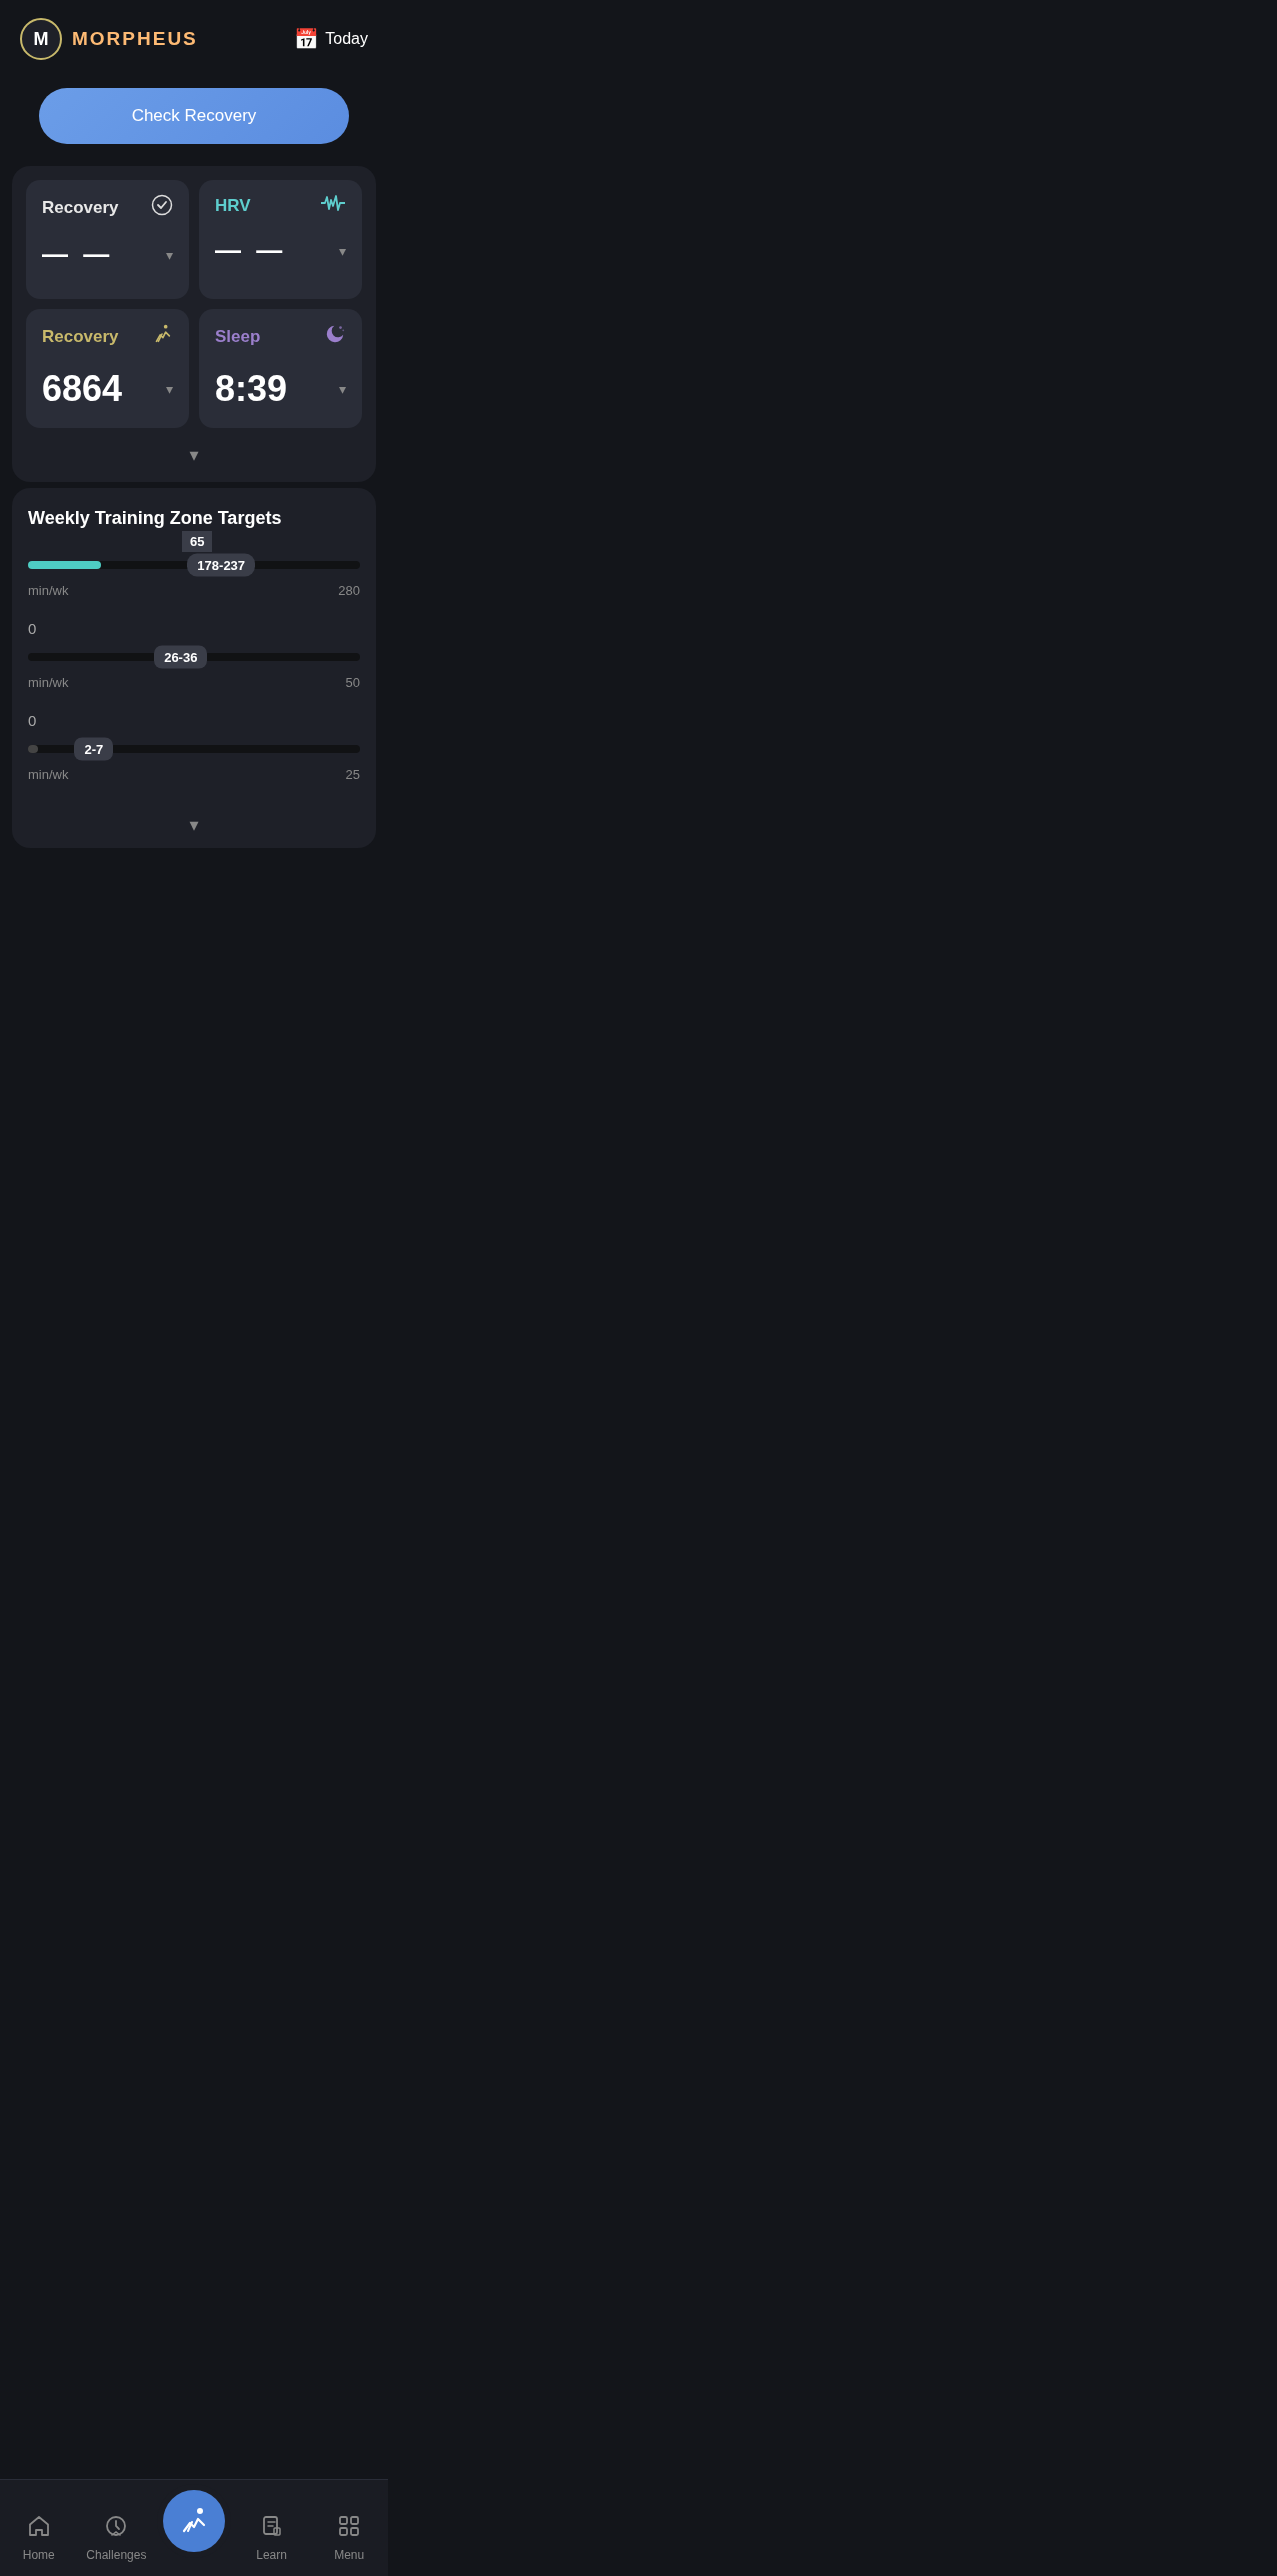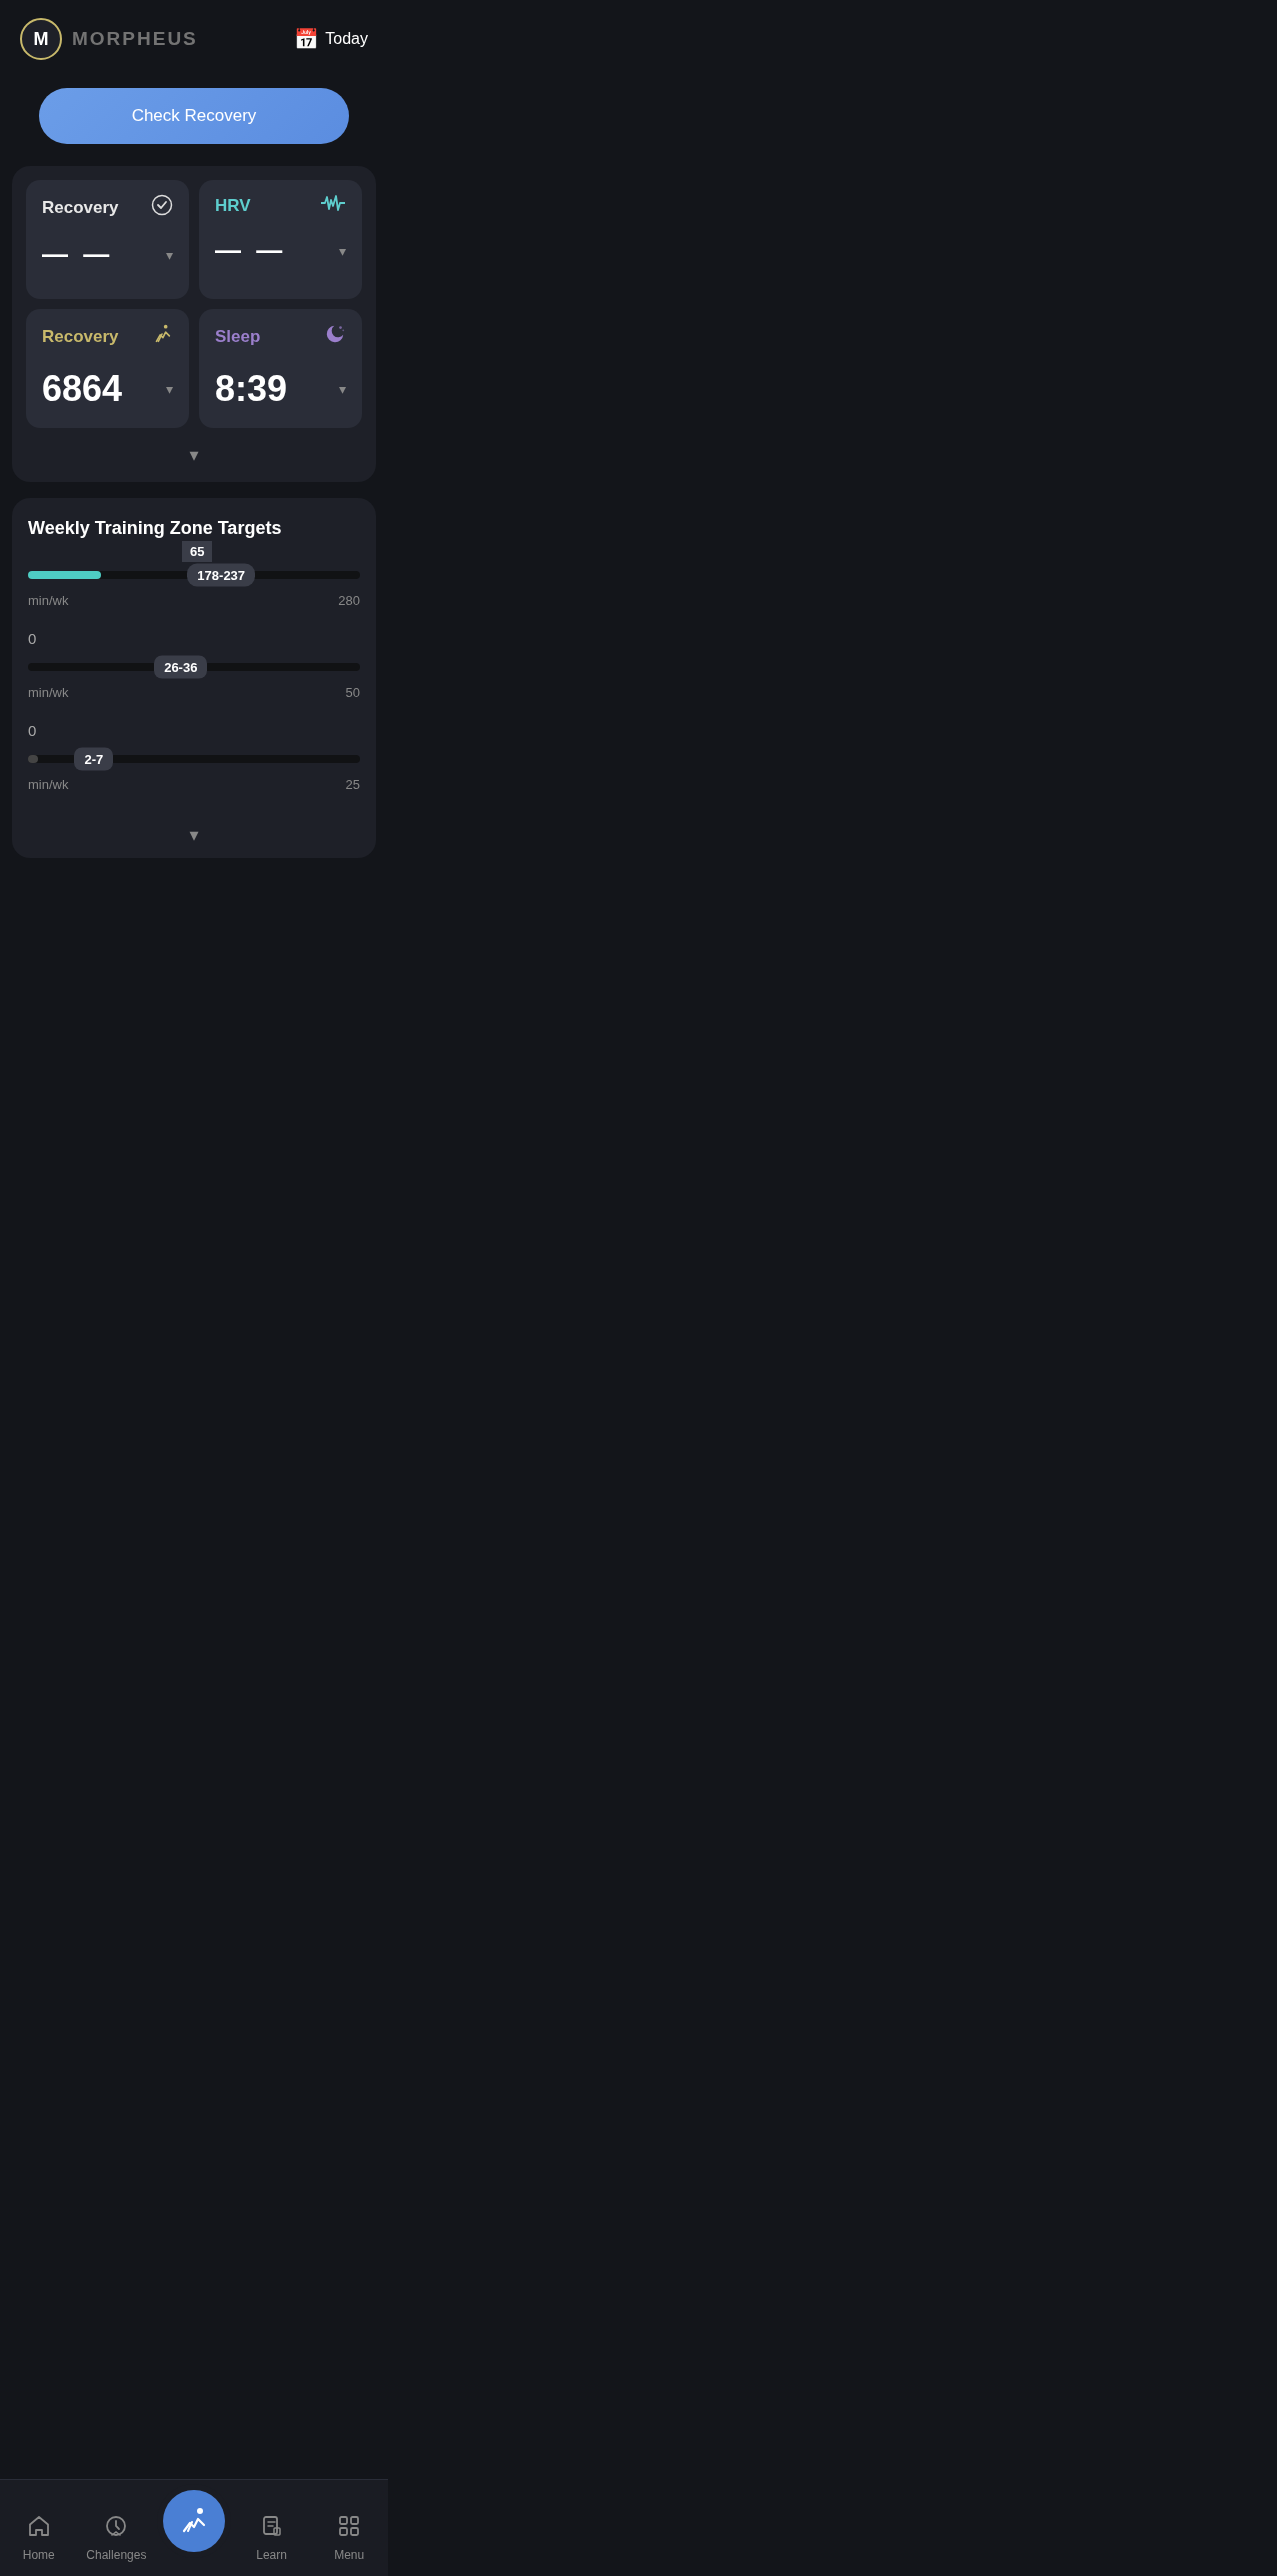--- a/index.html
+++ b/index.html
@@ -35,21 +35,21 @@
       justify-content: center;
       font-size: 18px;
       font-weight: 800;
       color: #fff;
       background: #1e2028;
     }
     .brand-name {
       font-size: 19px;
       font-weight: 700;
       letter-spacing: 2px;
-      color: #737373;
+      color: #fdba74;
     }
     .today-btn {
       display: flex;
       align-items: center;
       gap: 6px;
       color: #fff;
       font-size: 16px;
       font-weight: 500;
     }
     .calendar-icon {
@@ -143,21 +143,21 @@
       text-align: center;
       padding: 6px 0 2px;
       color: #888;
       font-size: 18px;
     }
 
     
     .training-container {
       background: #1e2028;
       border-radius: 18px;
-      margin: 16px 12px;
+      margin: 6px 12px;
       padding: 20px 16px 8px;
     }
 
     .training-title {
       font-size: 18px;
       font-weight: 700;
       color: #fff;
       margin-bottom: 22px;
     }
 

